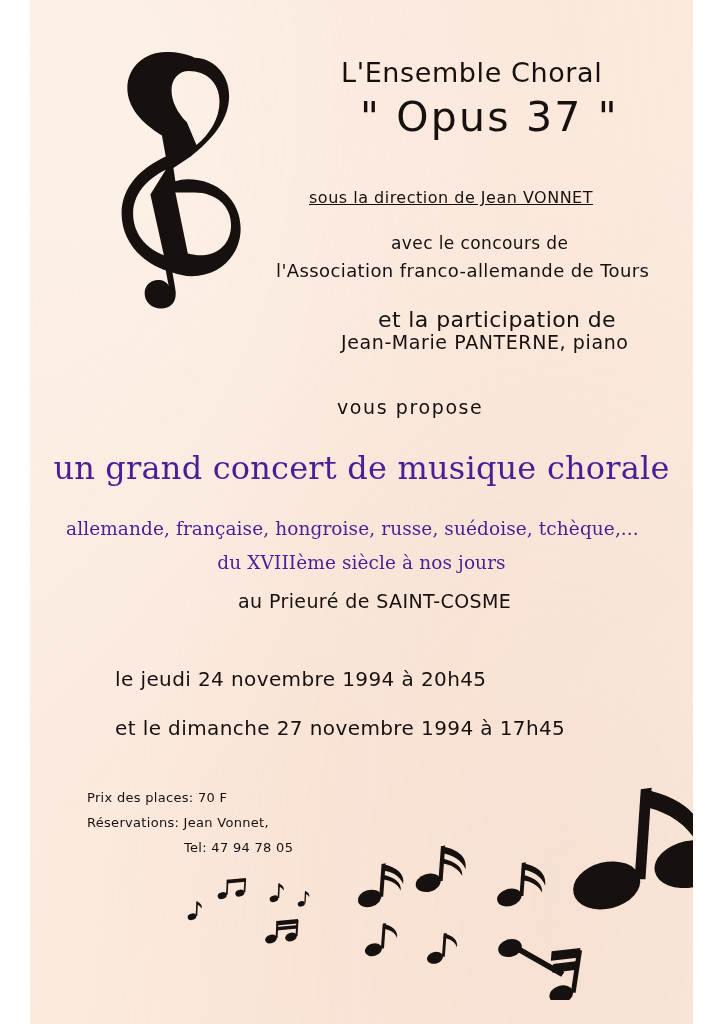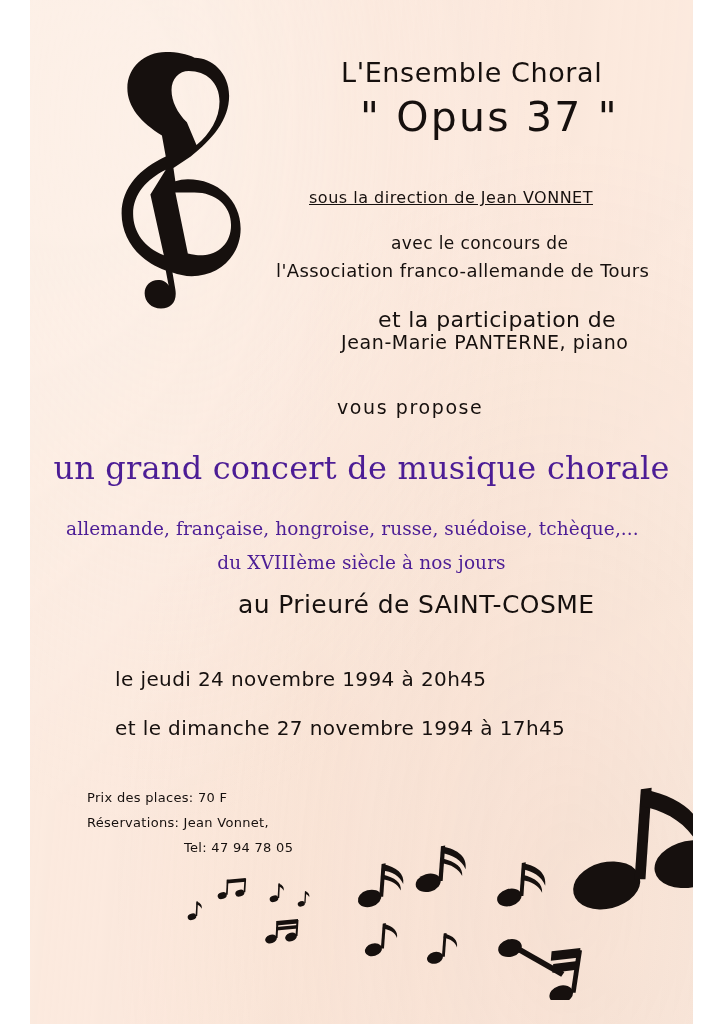--- a/index.html
+++ b/index.html
@@ -69,21 +69,21 @@
     padding-left: 36px;
   }
   #line-siecle {
     left: 0; right: 0; top: 544px;
     text-align: center;
     font-size: 18.5px;
     letter-spacing: 0.1px;
     margin-top: 8px;
   }
 
-  #line-lieu       { left: 208px; top: 590px; font-size: 25px; letter-spacing: 0.4px; }
+  #line-lieu       { left: 208px; top: 590px; font-size: 19px; letter-spacing: 0.4px; }
   #line-date1      { left: 85px;  top: 667px; font-size: 20px; letter-spacing: 0.4px; }
   #line-date2      { left: 85px;  top: 716px; font-size: 20px; letter-spacing: 0.4px; }
 
   .contact {
     position: absolute;
     left: 57px;
     top: 785px;
     font-size: 13px;
     line-height: 25px;
     letter-spacing: 0.3px;

